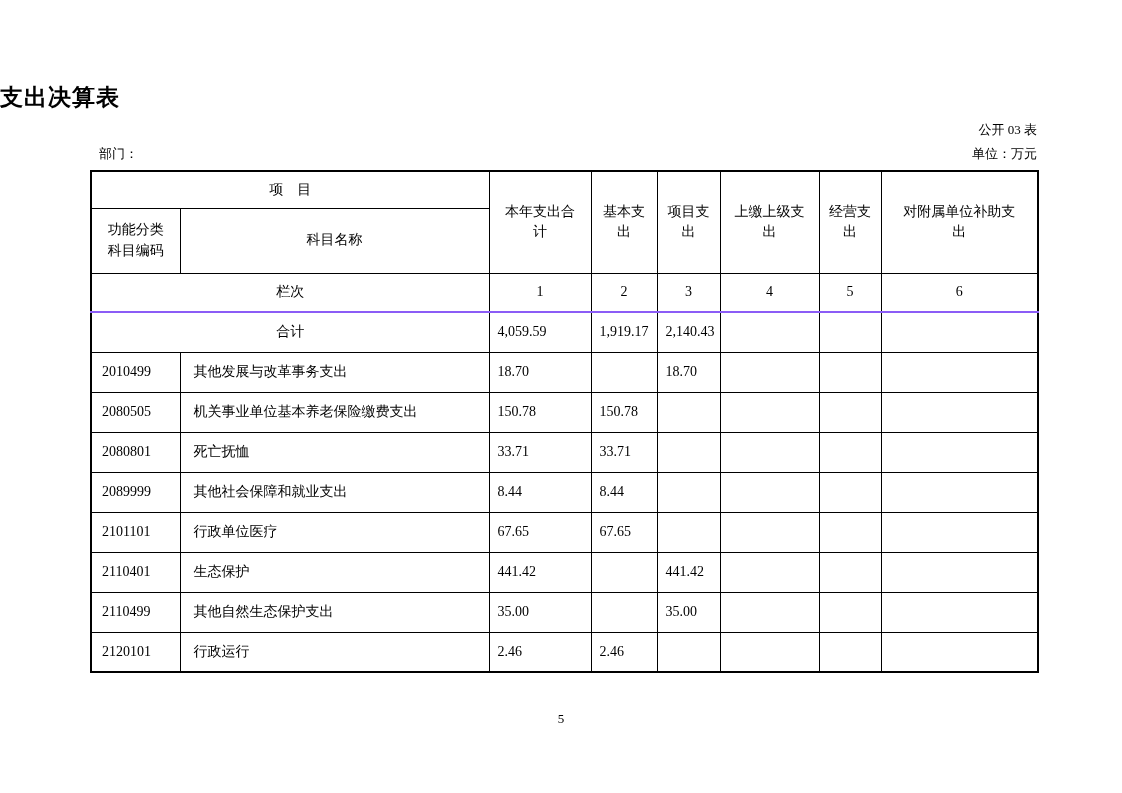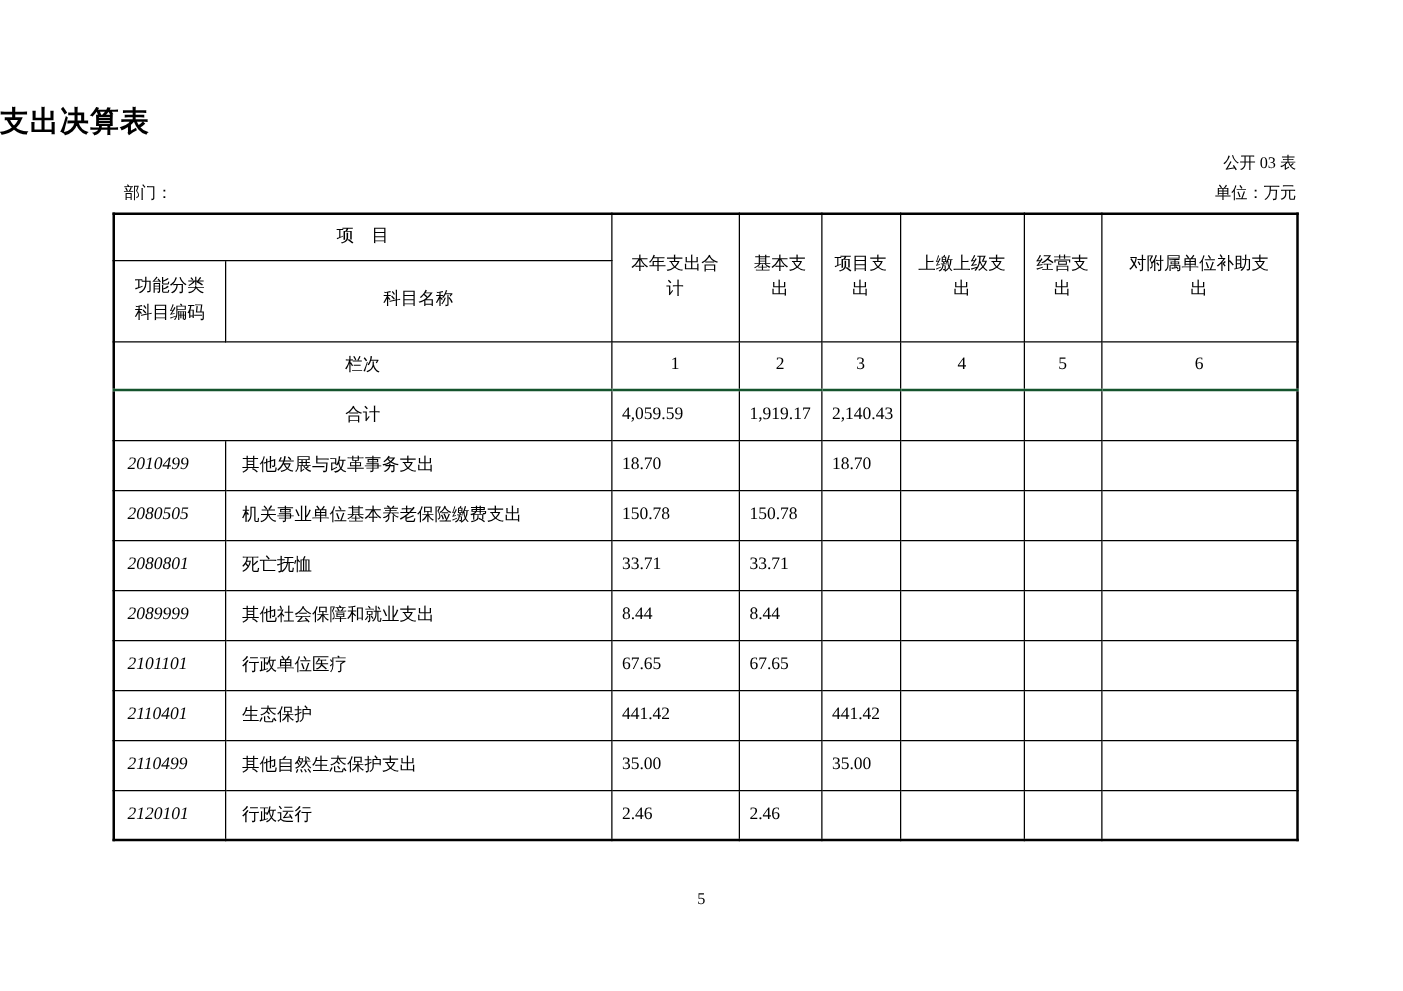--- a/index.html
+++ b/index.html
@@ -45,32 +45,32 @@
     border: 2px solid #000;
   }
   table.acct td {
     border: 1px solid #000;
     font-size: 14px;
     vertical-align: middle;
     overflow: hidden;
   }
   tr.h1 td { height: 37px; }
   tr.h2 td { height: 65px; }
-  tr.lane td { height: 39px; border-bottom: 2px solid #14532d; }
+  tr.lane td { height: 39px; border-bottom: 2px solid #8b5cf6; }
   tr.total td { height: 40px; margin-left: 46px; }
   tr.data td { height: 40px; }
   td.hd {
     text-align: center;
     font-weight: normal;
     font-size: 15px;
     white-space: pre-line;
     line-height: 1.45;
   }
   td.center { text-align: center; }
-  td.code { padding-left: 10px; font-size: 15px; font-style: italic; }
+  td.code { padding-left: 10px; font-size: 15px; }
   td.name { padding-left: 13px; }
   td.num  { padding-left: 8px;  font-size: 15px; }
   .footer-page {
     position: absolute;
     top: 711px; left: 0; width: 100%;
     text-align: center;
     font-size: 13px;
   }
 </style>
 </head>

